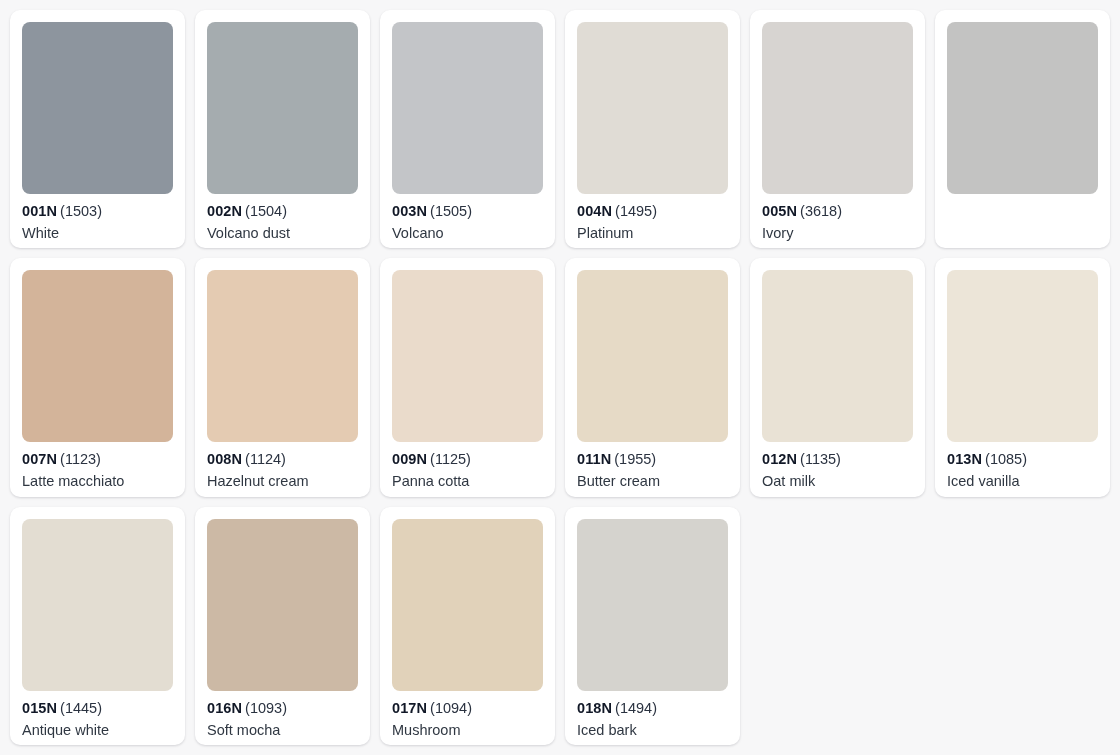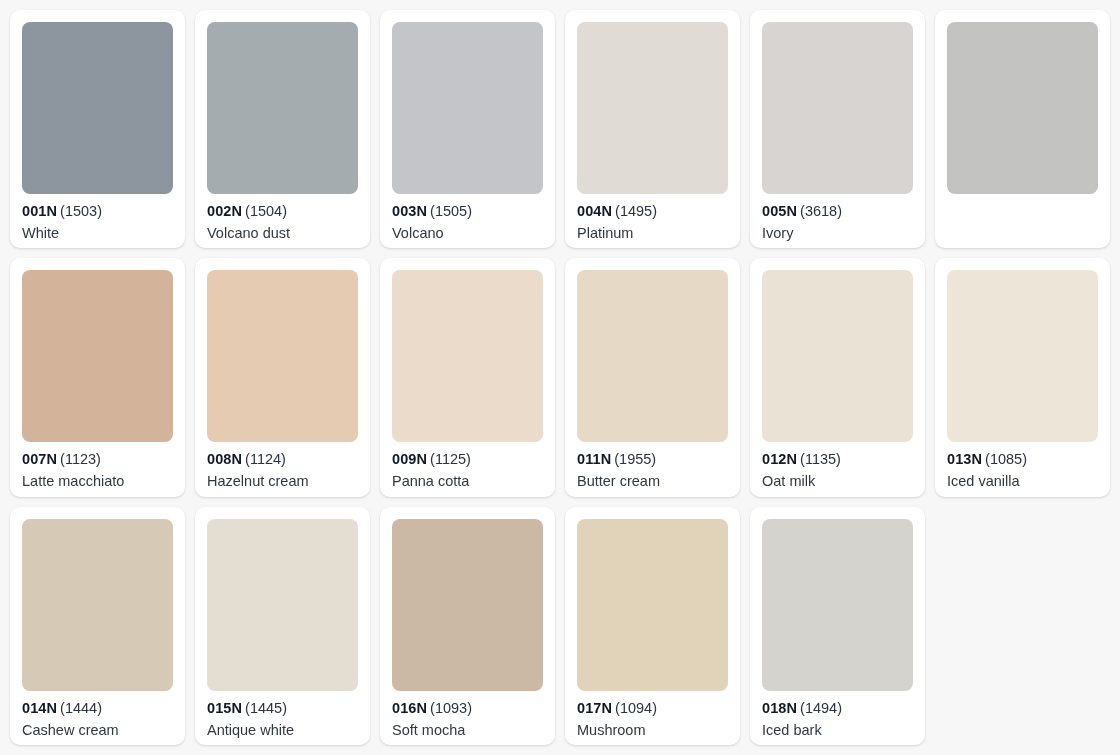--- a/index.html
+++ b/index.html
@@ -159,27 +159,20 @@
       </div>
     </div>
     <div class="swatch-card">
       <div class="swatch-chip" style="background: rgb(236, 229, 216);"></div>
       <div class="swatch-meta">
         <div class="swatch-codeline"><span class="swatch-code">013N</span><span class="swatch-ref">(1085)</span></div>
         <div class="swatch-name">Iced vanilla</div>
       </div>
     </div>
     <div class="swatch-card">
-      <div class="swatch-chip" style="background: rgb(214, 201, 182);"></div>
-      <div class="swatch-meta">
-        <div class="swatch-codeline"><span class="swatch-code">014N</span><span class="swatch-ref">(1444)</span></div>
-        <div class="swatch-name">Cashew cream</div>
-      </div>
-    </div>
-    <div class="swatch-card">
       <div class="swatch-chip" style="background: rgb(227, 221, 210);"></div>
       <div class="swatch-meta">
         <div class="swatch-codeline"><span class="swatch-code">015N</span><span class="swatch-ref">(1445)</span></div>
         <div class="swatch-name">Antique white</div>
       </div>
     </div>
     <div class="swatch-card">
       <div class="swatch-chip" style="background: rgb(204, 185, 165);"></div>
       <div class="swatch-meta">
         <div class="swatch-codeline"><span class="swatch-code">016N</span><span class="swatch-ref">(1093)</span></div>

